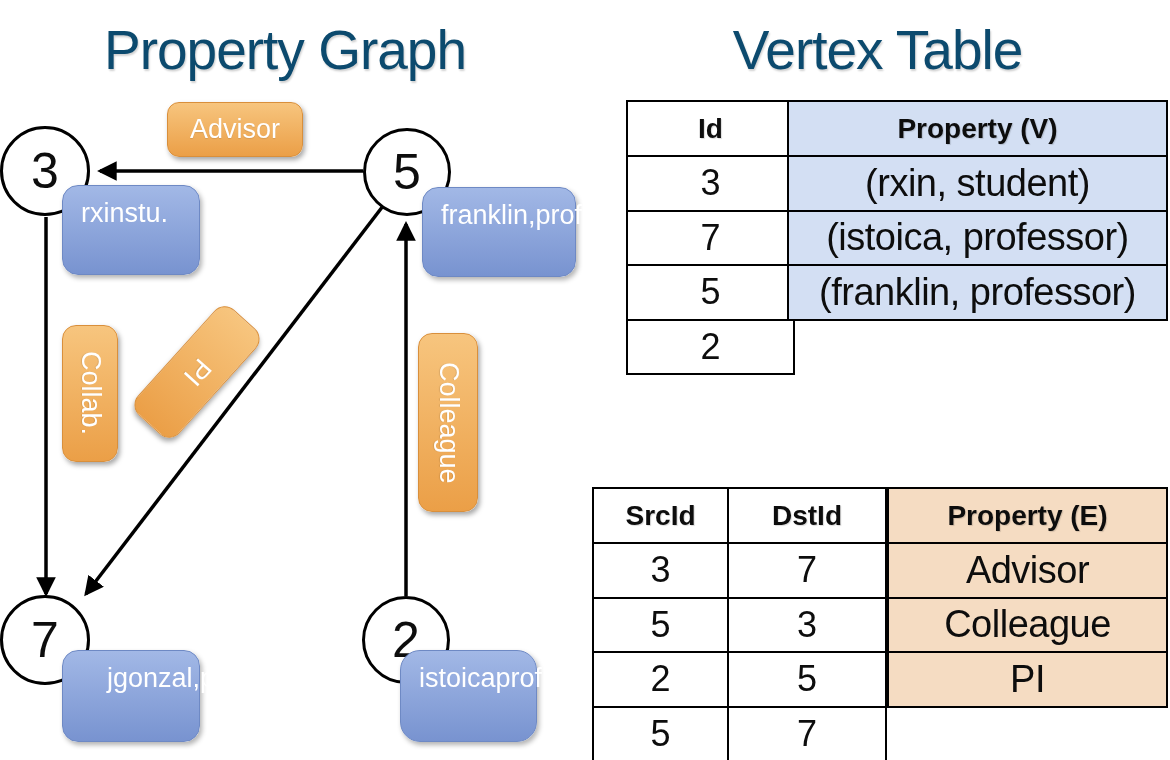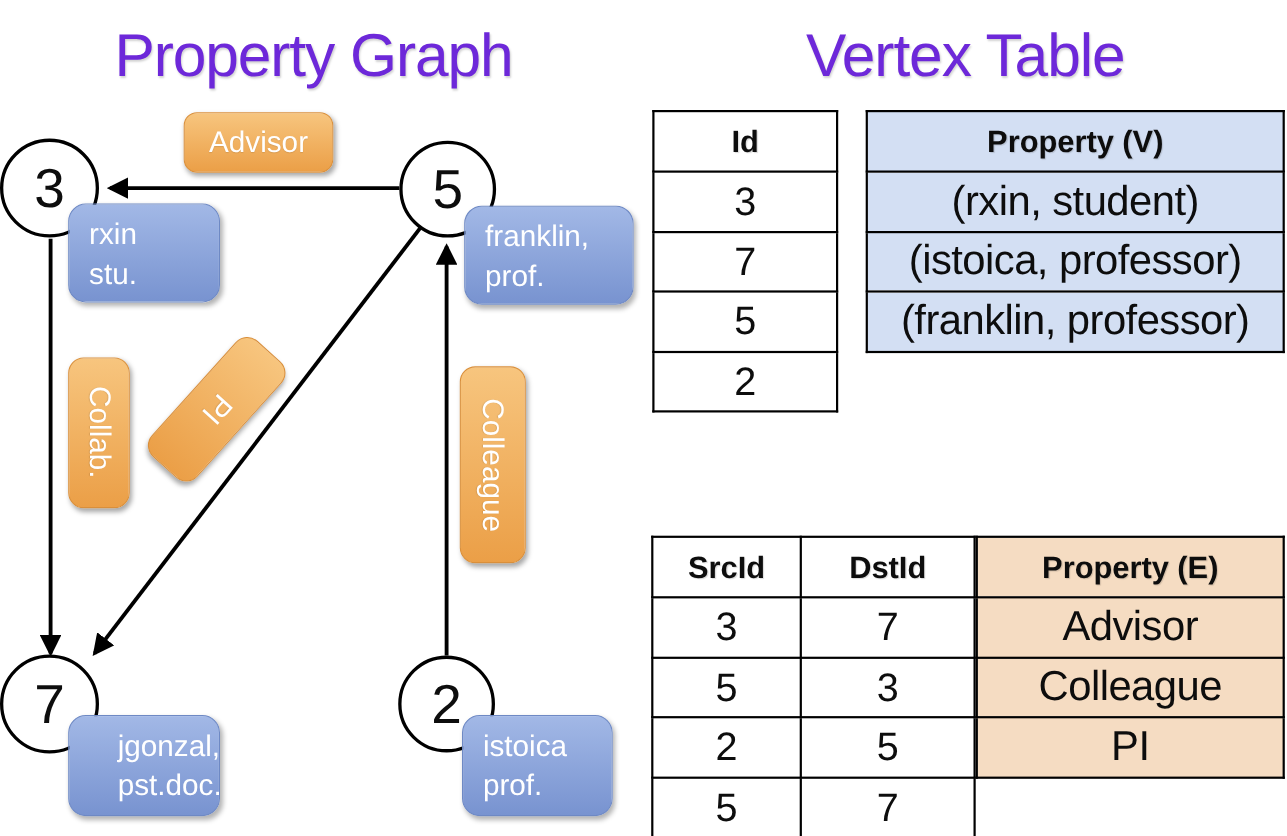--- a/index.html
+++ b/index.html
@@ -16,21 +16,21 @@
     overflow: hidden;
     background: #ffffff;
   }
 
   
   .big-title {
     position: absolute;
     font-size: 55px;
     font-weight: 300;
     letter-spacing: -1px;
-    color: #6d28d9;
+    color: #0c4a6e;
     text-align: center;
     white-space: nowrap;
     text-shadow: 1px 2px 2px rgba(0,0,0,0.18);
   }
   #graph-title  { left: 0px;   top: 18px; width: 570px; }
   #vertex-title { left: 585px; top: 18px; width: 585px; }
   #edge-title   { left: 585px; top: 402px; width: 515px; }
 
   
   .node {
@@ -72,42 +72,42 @@
     display: flex;
   }
   .vbox {
     background: linear-gradient(180deg, #a2b8e6 0%, #7893d0 100%);
     border: 1px solid #6e89c4;
     border-radius: 16px;
     box-shadow: 2px 3px 5px rgba(0,0,0,0.30);
     font-size: 27px;
     line-height: 1.35;
     padding: 9px 10px 6px 18px;
-    flex-direction: column;
+    flex-direction: row;
     justify-content: flex-start;
   }
   .ebox {
     background: linear-gradient(180deg, #f7c57e 0%, #eb9f47 100%);
     border: 1px solid #d98f3b;
     border-radius: 12px;
     box-shadow: 2px 3px 5px rgba(0,0,0,0.35);
     font-size: 27px;
     align-items: center;
     justify-content: center;
     text-shadow: 0 1px 1px rgba(0,0,0,0.10);
   }
   .ebox.vertical {
     writing-mode: vertical-rl;
     text-orientation: mixed;
     border-radius: 14px;
   }
   #vlabel-rxin     { left: 62px;  top: 185px; width: 138px; height: 90px; }
   #vlabel-franklin { left: 422px; top: 187px; width: 154px; height: 90px; }
   #vlabel-jgonzal  { left: 62px;  top: 650px; width: 138px; height: 92px; padding-left: 44px; }
-  #vlabel-istoica  { left: 420px; top: 650px; width: 137px; height: 92px; }
+  #vlabel-istoica  { left: 400px; top: 650px; width: 137px; height: 92px; border-radius: 20px; }
 
   #elabel-advisor   { left: 167px; top: 102px; width: 136px; height: 55px; }
   #elabel-collab    { left: 62px;  top: 325px; width: 56px;  height: 137px; }
   #elabel-colleague { left: 418px; top: 333px; width: 60px;  height: 179px; }
   #elabel-pi        { left: 169px; top: 301px; width: 56px;  height: 142px; transform: rotate(42deg); }
 
   
   .tbl {
     position: absolute;
     border-collapse: collapse;
@@ -120,21 +120,21 @@
     vertical-align: middle;
     padding: 0;
     overflow: hidden;
   }
   .tbl .hdr { font-weight: bold; font-size: 28px; text-shadow: 1px 1px 1px rgba(0,0,0,0.15); }
   .tbl .num { font-size: 36px; font-weight: 300; }
   .tbl .txt { font-size: 38px; font-weight: 300; letter-spacing: -0.5px; }
   .fill-v td { background: #d3dff3; }
   .fill-e td { background: #f5dcc2; }
 
-  #vt-id   { left: 593px; top: 100px; width: 169px; }
+  #vt-id   { left: 626px; top: 100px; width: 169px; }
   #vt-prop { left: 787px; top: 100px; width: 381px; }
   #et-ids  { left: 592px; top: 487px; width: 289px; }
   #et-prop { left: 887px; top: 487px; width: 281px; }
   .row-h  { height: 55px; }
   .row-b  { height: 54.5px; }
 </style>
 </head>
 <body>
 
 <div id="stage">

